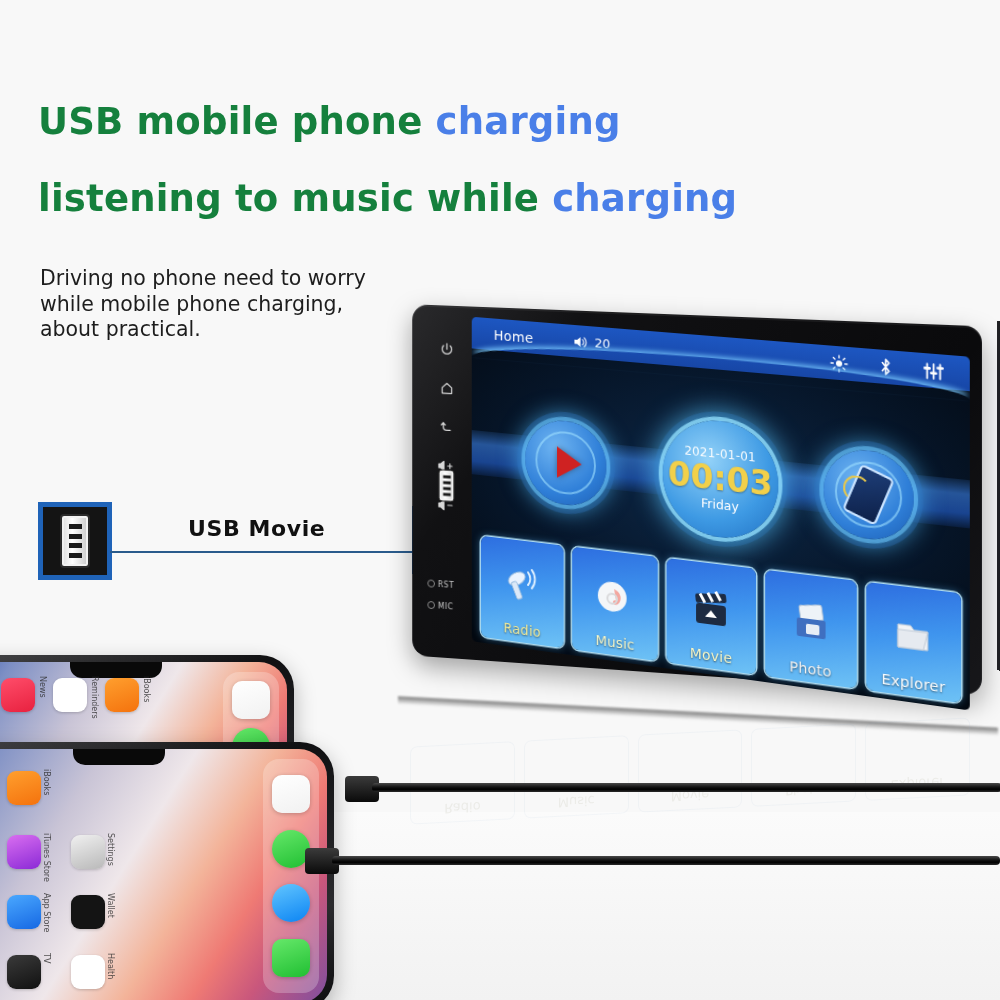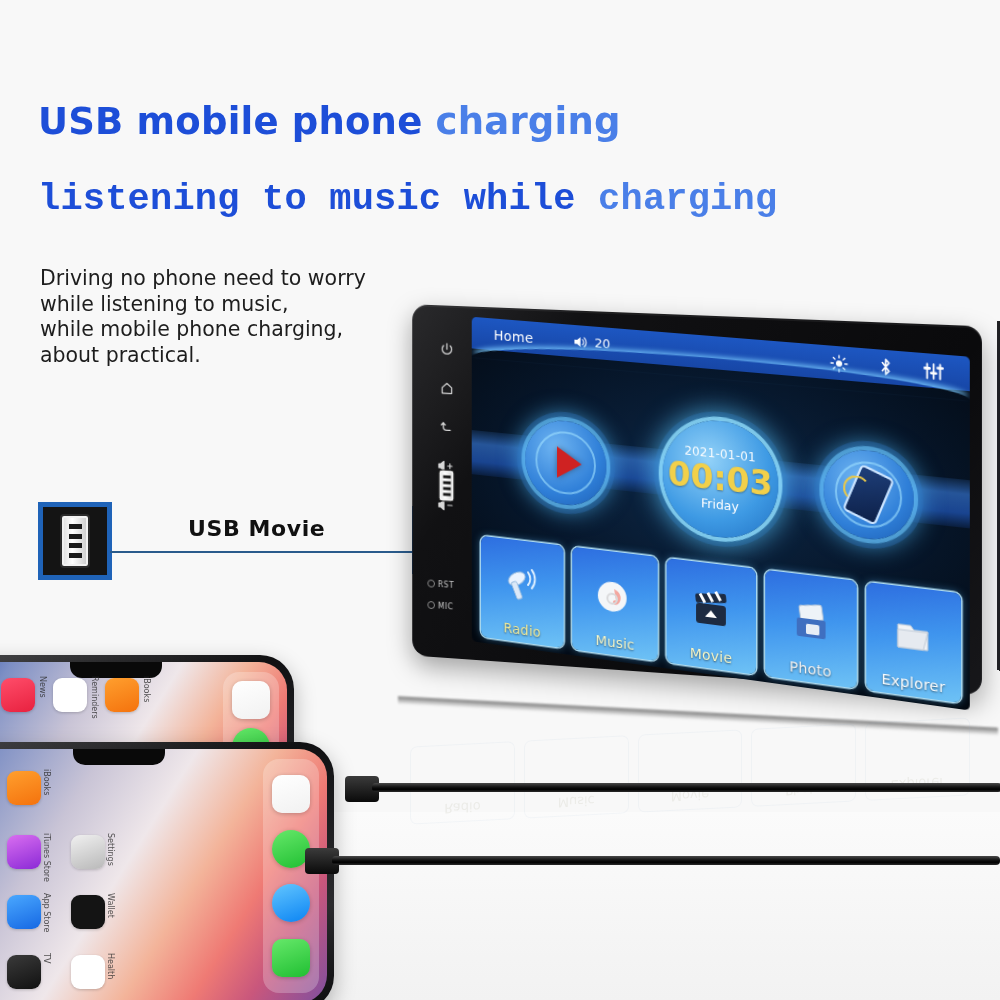--- a/index.html
+++ b/index.html
@@ -10,22 +10,22 @@
     overflow:hidden;position:relative;
   }
   #page{position:absolute;inset:0;background:#f8f8f8;}
 
   
   .headline{position:absolute;left:38px;top:96px;width:760px;}
   .headline .ln{
     font-weight:bold;letter-spacing:.2px;white-space:nowrap;
   }
   .headline .l1{font-size:37px;line-height:52px;}
-  .headline .l2{font-size:37px;line-height:52px;margin-top:25px;font-family:Liberation Mono, monospace;}
-  .t-dark{color:#1d4ed8;}
+  .headline .l2{font-size:37px;line-height:52px;margin-top:25px;}
+  .t-dark{color:#15803d;}
   .t-light{color:#4a7fe8;}
 
   
   .bodycopy{
     position:absolute;left:40px;top:266px;width:400px;
     font-size:20.5px;line-height:25.5px;color:#1d1d1d;
   }
   .bodycopy div{white-space:nowrap;}
 
   
@@ -292,21 +292,20 @@
     <div class="ln l1">
       <span class="t-dark">USB mobile phone </span><span class="t-light">charging</span>
     </div>
     <div class="ln l2">
       <span class="t-dark">listening to music while </span><span class="t-light">charging</span>
     </div>
   </div>
 
   <div class="bodycopy">
     <div>Driving no phone need to worry</div>
-    <div>while listening to music,</div>
     <div>while mobile phone charging,</div>
     <div>about practical.</div>
   </div>
 
   <div class="callout-box">
     <div class="usb-icon">
       <i></i>
         <i></i>
         <i></i>
         <i></i>

